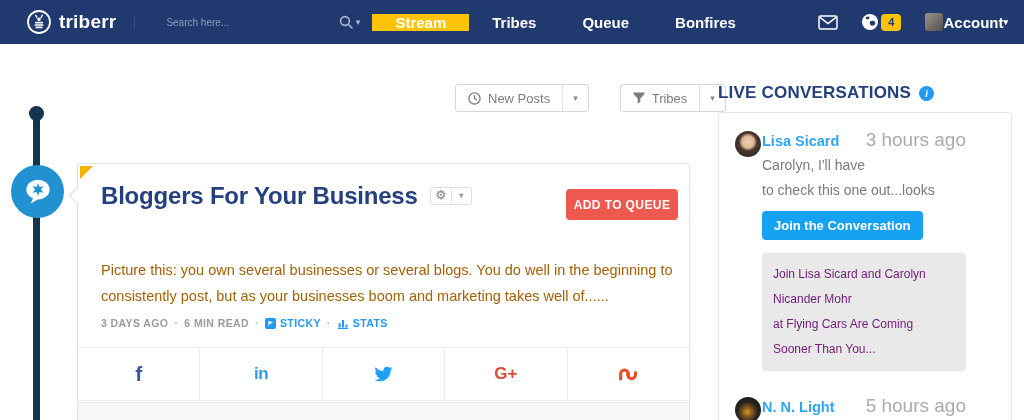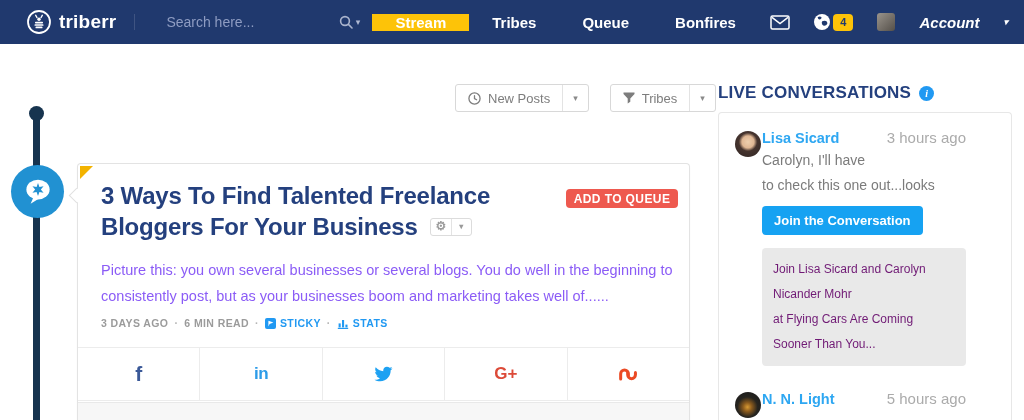--- a/index.html
+++ b/index.html
@@ -4,57 +4,57 @@
 <style>
   * { margin:0; padding:0; box-sizing:border-box; }
   html,body { width:1024px; height:420px; background:#fff; font-family:"Liberation Sans",sans-serif; overflow:hidden; }
   .app { position:relative; width:1024px; height:420px; }
 
   
   .navbar { position:absolute; top:0; left:0; right:0; height:44px; background:#20396e; display:flex; align-items:center; z-index:40; }
   .brand { display:flex; align-items:center; gap:7px; padding:0 18px 0 26px; }
   .brand-name { color:#fff; font-size:19px; font-weight:700; letter-spacing:.2px; }
   .search { position:relative; display:flex; align-items:center; width:238px; border-left:1px solid rgba(255,255,255,.14); }
-  .search input { background:transparent; border:none; outline:none; color:#0ea5e9; font-size:14px; padding-left:31px; width:170px; }
+  .search input { background:transparent; border:none; outline:none; color:#0ea5e9; font-size:10px; padding-left:31px; width:170px; }
   .search input::placeholder { color:#8e9cc2; }
   .search-icons { position:absolute; right:12px; display:flex; align-items:center; gap:3px; }
   .nav-caret { color:#aeb8d2; font-size:9px; line-height:1; }
   .tabs { display:flex; }
   .tab { display:flex; align-items:center; padding:0 23px; color:#fff; font-size:15px; font-weight:600; cursor:pointer; }
   .tab.active { background:#fdc308; }
   .nav-right { margin-left:auto; display:flex; align-items:center; gap:24px; padding-right:16px; }
   .icon-btn { display:flex; align-items:center; cursor:pointer; }
   .notif { display:flex; align-items:center; }
   .notif-badge { background:#fdc308; color:#20396e; font-weight:700; font-size:11px; border-radius:4px; padding:2.5px 7px; margin-left:3px; }
-  .account { display:flex; align-items:center; gap:24px; color:#fff; font-size:15px; font-weight:600; cursor:pointer;font-style:italic; }
+  .account { display:flex; align-items:center; gap:0; color:#fff; font-size:15px; font-weight:600; cursor:pointer; }
   .avatar-sm { width:18px; height:18px; border-radius:3px; background:linear-gradient(135deg,#9a948c,#544f49); }
   .account .nav-caret { color:#fff; }
 
   
   .tl-line { position:absolute; left:33px; top:112px; width:7px; height:308px; background:#17344f; }
   .tl-dot  { position:absolute; left:29px; top:106px; width:15px; height:15px; border-radius:50%; background:#17344f; }
   .tl-badge { position:absolute; left:11px; top:165px; width:53px; height:53px; border-radius:50%; background:#2191d2; display:flex; align-items:center; justify-content:center; z-index:5; }
 
   
-  .filters { position:absolute; top:84px; left:455px; display:flex; gap:21px; }
+  .filters { position:absolute; top:84px; left:455px; display:flex; gap:31px; }
   .split-btn { display:flex; border:1px solid #d8d8d8; border-radius:3px; background:#fff; height:28px; color:#7d7d7d; font-size:13px; }
   .split-main { display:flex; align-items:center; gap:7px; padding:0 12px; cursor:pointer; }
   .split-caret { display:flex; align-items:center; padding:0 10px; border-left:1px solid #e3e3e3; color:#8a8a8a; font-size:9px; cursor:pointer; }
 
   
   .card { position:absolute; left:77px; top:163px; width:613px; height:257px; background:#fff; border:1px solid #e3e3e3; border-bottom:none; border-radius:4px 4px 0 0; box-shadow:0 1px 2px rgba(0,0,0,.03); }
   .corner { position:absolute; left:2px; top:2px; width:0; height:0; border-top:13px solid #f3b300; border-right:13px solid transparent; }
   .notch { position:absolute; left:-7px; top:26px; width:11px; height:11px; background:#fff; border-left:1px solid #e0e0e0; border-bottom:1px solid #e0e0e0; transform:rotate(45deg); }
   .post-title { position:absolute; left:23px; top:16px; color:#24407e; font-size:24px; font-weight:700; line-height:31px; letter-spacing:-.2px; }
   .title-line2 { display:flex; align-items:center; gap:12px; }
   .gear-group { display:inline-flex; border:1px solid #dcdcdc; border-radius:3px; height:18px; background:#fff; }
   .gear-seg { display:flex; align-items:center; justify-content:center; width:20px; color:#9a9a9a; font-size:12px; cursor:pointer; }
   .gear-seg + .gear-seg { border-left:1px solid #e3e3e3; font-size:8px; }
-  .queue-btn { position:absolute; left:488px; top:25px; width:112px; height:19px; background:#ee594f; border:none; border-radius:4px; color:#fff; font-size:12px; font-weight:700; letter-spacing:.4px; display:flex; align-items:center; justify-content:center; cursor:pointer; }
-  .excerpt { position:absolute; left:23px; top:93px; color:#8b5cf6; font-size:14.5px; line-height:26px; white-space:nowrap; }
+  .queue-btn { position:absolute; left:488px; top:25px; width:112px; height:31px; background:#ee594f; border:none; border-radius:4px; color:#fff; font-size:12px; font-weight:700; letter-spacing:.4px; display:flex; align-items:center; justify-content:center; cursor:pointer; }
+  .excerpt { position:absolute; left:23px; top:93px; color:#a16207; font-size:14.5px; line-height:26px; white-space:nowrap; }
   .meta { position:absolute; left:23px; top:153px; font-size:10.5px; font-weight:700; color:#9b9b9b; letter-spacing:.4px; display:flex; align-items:center; }
   .meta .sep::before { content:"·"; margin:0 6px; color:#b5b5b5; }
   .meta-blue { color:#2199f2; display:flex; align-items:center; gap:4px; cursor:pointer; }
   .social-row { position:absolute; left:0; right:0; top:183px; height:54px; border-top:1px solid #ececec; border-bottom:1px solid #ececec; display:flex; }
   .social-cell { flex:1; display:flex; align-items:center; justify-content:center; border-right:1px solid #ececec; cursor:pointer; }
   .social-cell:last-child { border-right:none; }
   .glyph-fb { color:#3b5998; font-size:21px; font-weight:700; }
   .glyph-li { color:#2d9ce8; font-size:17px; font-weight:700; letter-spacing:-.5px; }
   .glyph-gp { color:#dc4a38; font-size:17px; font-weight:700; }
   .card-footer { position:absolute; left:0; right:0; top:238px; bottom:0; background:#f7f7f7; border-top:1px solid #e9e9e9; }
@@ -62,21 +62,21 @@
   
   .side-title { position:absolute; left:718px; top:83px; display:flex; align-items:center; gap:8px; color:#24407e; font-size:17px; font-weight:700; letter-spacing:.2px; }
   .info-icon { width:15px; height:15px; border-radius:50%; background:#2199f2; color:#fff; font-size:10px; font-weight:700; font-style:italic; font-family:"Liberation Serif",serif; display:flex; align-items:center; justify-content:center; cursor:pointer; }
   .convo-panel { position:absolute; left:718px; top:112px; width:294px; height:308px; background:#fff; border:1px solid #e7e7e7; border-bottom:none; border-radius:4px 4px 0 0; overflow:hidden; }
   .convo { position:relative; margin:16px 16px 0; padding-left:27px; }
   .convo-avatar { position:absolute; left:0; top:2px; width:26px; height:26px; border-radius:50%; }
   .avatar-lisa { background:radial-gradient(circle at 50% 42%, #eecfae 0%, #e0b794 30%, #46342e 46%, #2e2524 100%); }
   .avatar-nnl  { background:radial-gradient(circle at 48% 58%, #d79a33 0%, #8a5a1d 22%, #26241f 50%, #17171a 100%); }
   .convo-head { display:flex; justify-content:space-between; align-items:baseline; width:204px; }
   .convo-name { color:#2ea7f2; font-size:14.5px; font-weight:700; cursor:pointer; }
-  .convo-time { color:#ababab; font-size:15px; }
+  .convo-time { color:#ababab; font-size:19px; }
   .convo-msg { color:#7b7b7b; font-size:14px; line-height:25px; margin-top:2px; white-space:nowrap; }
   .join-btn { display:inline-block; margin-top:8px; background:#16a2f2; border:none; color:#fff; font-size:13px; font-weight:700; border-radius:4px; padding:7px 12px; cursor:pointer; font-family:inherit; }
   .convo-quote { margin-top:13px; background:#e9e9e9; border-radius:4px; padding:9px 11px; color:#701a75; font-size:12px; line-height:25px; width:204px; white-space:nowrap; overflow:hidden; cursor:pointer; }
 </style>
 </head>
 <body>
 
 <div class="app">
 
   <header class="navbar">
@@ -160,21 +160,20 @@
       </span>
       <span class="split-caret">▾</span>
     </div>
   </div>
 
   <article class="card">
     <div class="corner"></div>
     <div class="notch"></div>
 
     <h2 class="post-title">
-      <span style="display:block">3 Ways To Find Talented Freelance</span>
       <span class="title-line2">
         <span>Bloggers For Your Business</span>
         <span class="gear-group">
           <span class="gear-seg">⚙</span>
           <span class="gear-seg">▾</span>
         </span>
       </span>
     </h2>
 
     <button class="queue-btn">ADD TO QUEUE</button>

